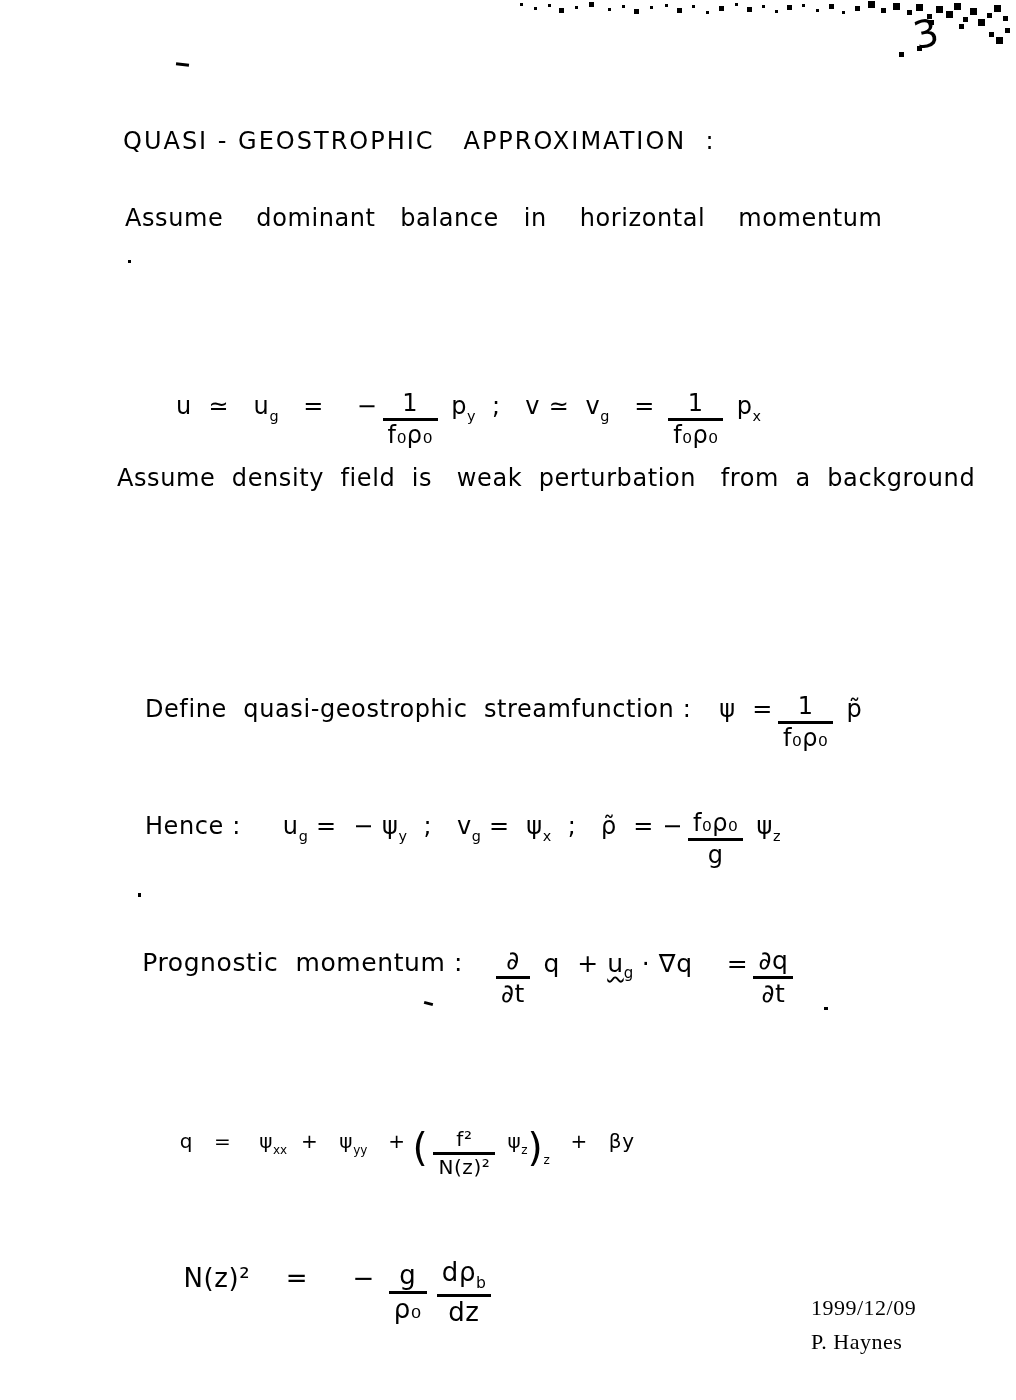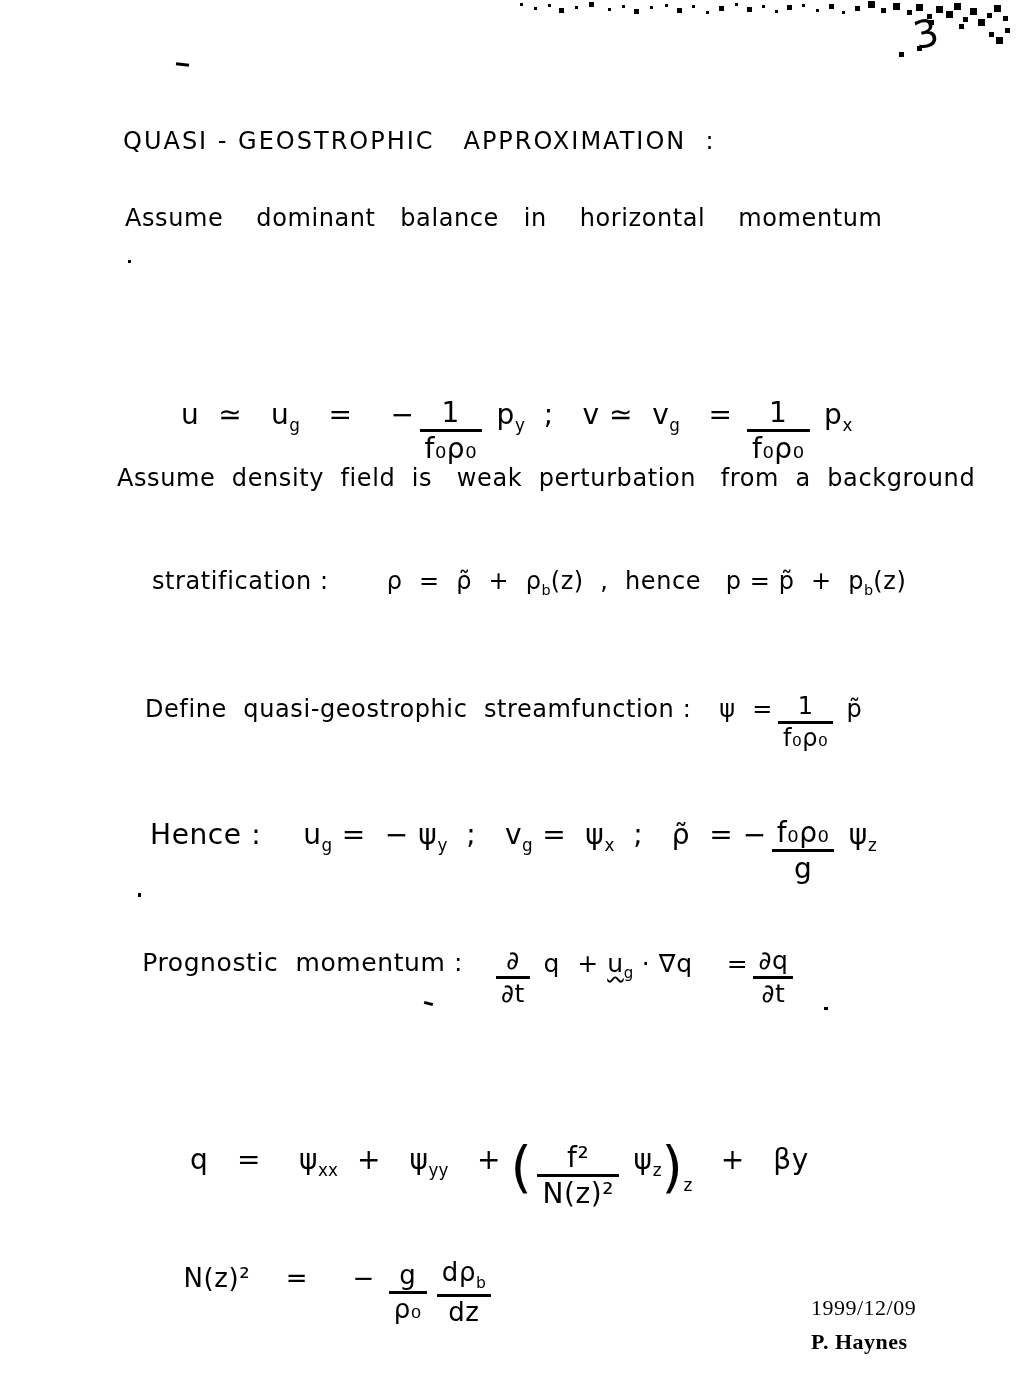--- a/index.html
+++ b/index.html
@@ -12,21 +12,21 @@
     font-family:"DejaVu Sans",sans-serif;
     color:#000;
   }
   .line{
     position:absolute;
     white-space:pre;
     letter-spacing:0.6px;
     line-height:1.15;
   }
   .hw{font-size:24px;}
-  .eq{font-size:28px;}
+  .eq{font-size:24px;}
   sub{
     font-size:0.6em;
     vertical-align:-0.45em;
     letter-spacing:0;
   }
   .frac{
     display:inline-flex;
     flex-direction:column;
     align-items:stretch;
     text-align:center;
@@ -106,41 +106,38 @@
 
   <div class="line hw" style="left:123px;top:128px;letter-spacing:2px;">QUASI - GEOSTROPHIC   APPROXIMATION  :</div>
 
   <div class="line hw" style="left:125px;top:205px;">Assume    dominant   balance   in    horizontal    momentum</div>
 
   <div class="line eq" style="left:143px;top:350px;">
     <span>u  ≃   u</span><sub>g</sub><span>   =    −</span><span class="frac"><span class="num">1</span><span class="den">f₀ρ₀</span></span><span> p</span><sub>y</sub><span>  ;   v ≃  v</span><sub>g</sub><span>   = </span><span class="frac"><span class="num">1</span><span class="den">f₀ρ₀</span></span><span> p</span><sub>x</sub>
   </div>
 
   <div class="line hw" style="left:117px;top:465px;">Assume  density  field  is   weak  perturbation   from  a  background</div>
-  <div class="line hw" style="left:119px;top:540px;">
-    <span class="label-wide">stratification :</span><span>ρ  =  ρ̃  +  ρ</span><sub>b</sub><span>(z)  ,  hence   p = p̃  +  p</span><sub>b</sub><span>(z)</span>
-  </div>
 
   <div class="line hw" style="left:112px;top:653px;">
     <span class="label-narrow">Define  quasi-geostrophic  streamfunction :</span><span>ψ  =</span><span class="frac"><span class="num">1</span><span class="den">f₀ρ₀</span></span><span> p̃</span>
   </div>
 
   <div class="line eq" style="left:112px;top:770px;">
     <span class="label">Hence :</span><span>u</span><sub>g</sub><span> =  − ψ</span><sub>y</sub><span>  ;   v</span><sub>g</sub><span> =  ψ</span><sub>x</sub><span>  ;   ρ̃  = −</span><span class="frac"><span class="num">f₀ρ₀</span><span class="den">g</span></span><span> ψ</span><sub>z</sub>
   </div>
 
   <div class="line eq" style="left:108px;top:905px;font-size:25px;">
     <span class="label-narrow">Prognostic  momentum :</span><span class="frac"><span class="num">∂</span><span class="den">∂t</span></span><span> q  + </span><span class="vec">u</span><sub>g</sub><span> · ∇q    =</span><span class="frac"><span class="num">∂q</span><span class="den">∂t</span></span>
   </div>
 
 
-  <div class="line eq" style="left:152px;top:1095px;font-size:28px;">
+  <div class="line eq" style="left:152px;top:1095px;font-size:20px;">
     <span>q   =    ψ</span><sub>xx</sub><span>  +   ψ</span><sub>yy</sub><span>   + </span><span class="bigp">(</span><span class="frac"><span class="num">f²</span><span class="den">N(z)²</span></span><span> ψ</span><sub>z</sub><span class="bigp">)</span><sub class="parensub">z</sub><span>   +   βy</span>
   </div>
 
   <div class="line eq" style="left:148px;top:1215px;font-size:26px;">
     <span>N(z)²    =</span><span>     − </span><span class="frac"><span class="num">g</span><span class="den">ρ₀</span></span><span class="frac"><span class="num"><span>dρ</span><sub>b</sub></span><span class="den">dz</span></span>
   </div>
 
   <div class="footer-line" style="left:811px;top:1295px;">1999/12/09</div>
-  <div class="footer-line" style="left:811px;top:1329px;font-weight:bold;">P. Haynes</div>
+  <div class="footer-line" style="left:811px;top:1329px;">P. Haynes</div>
 
 </div>
 
 </body></html>

